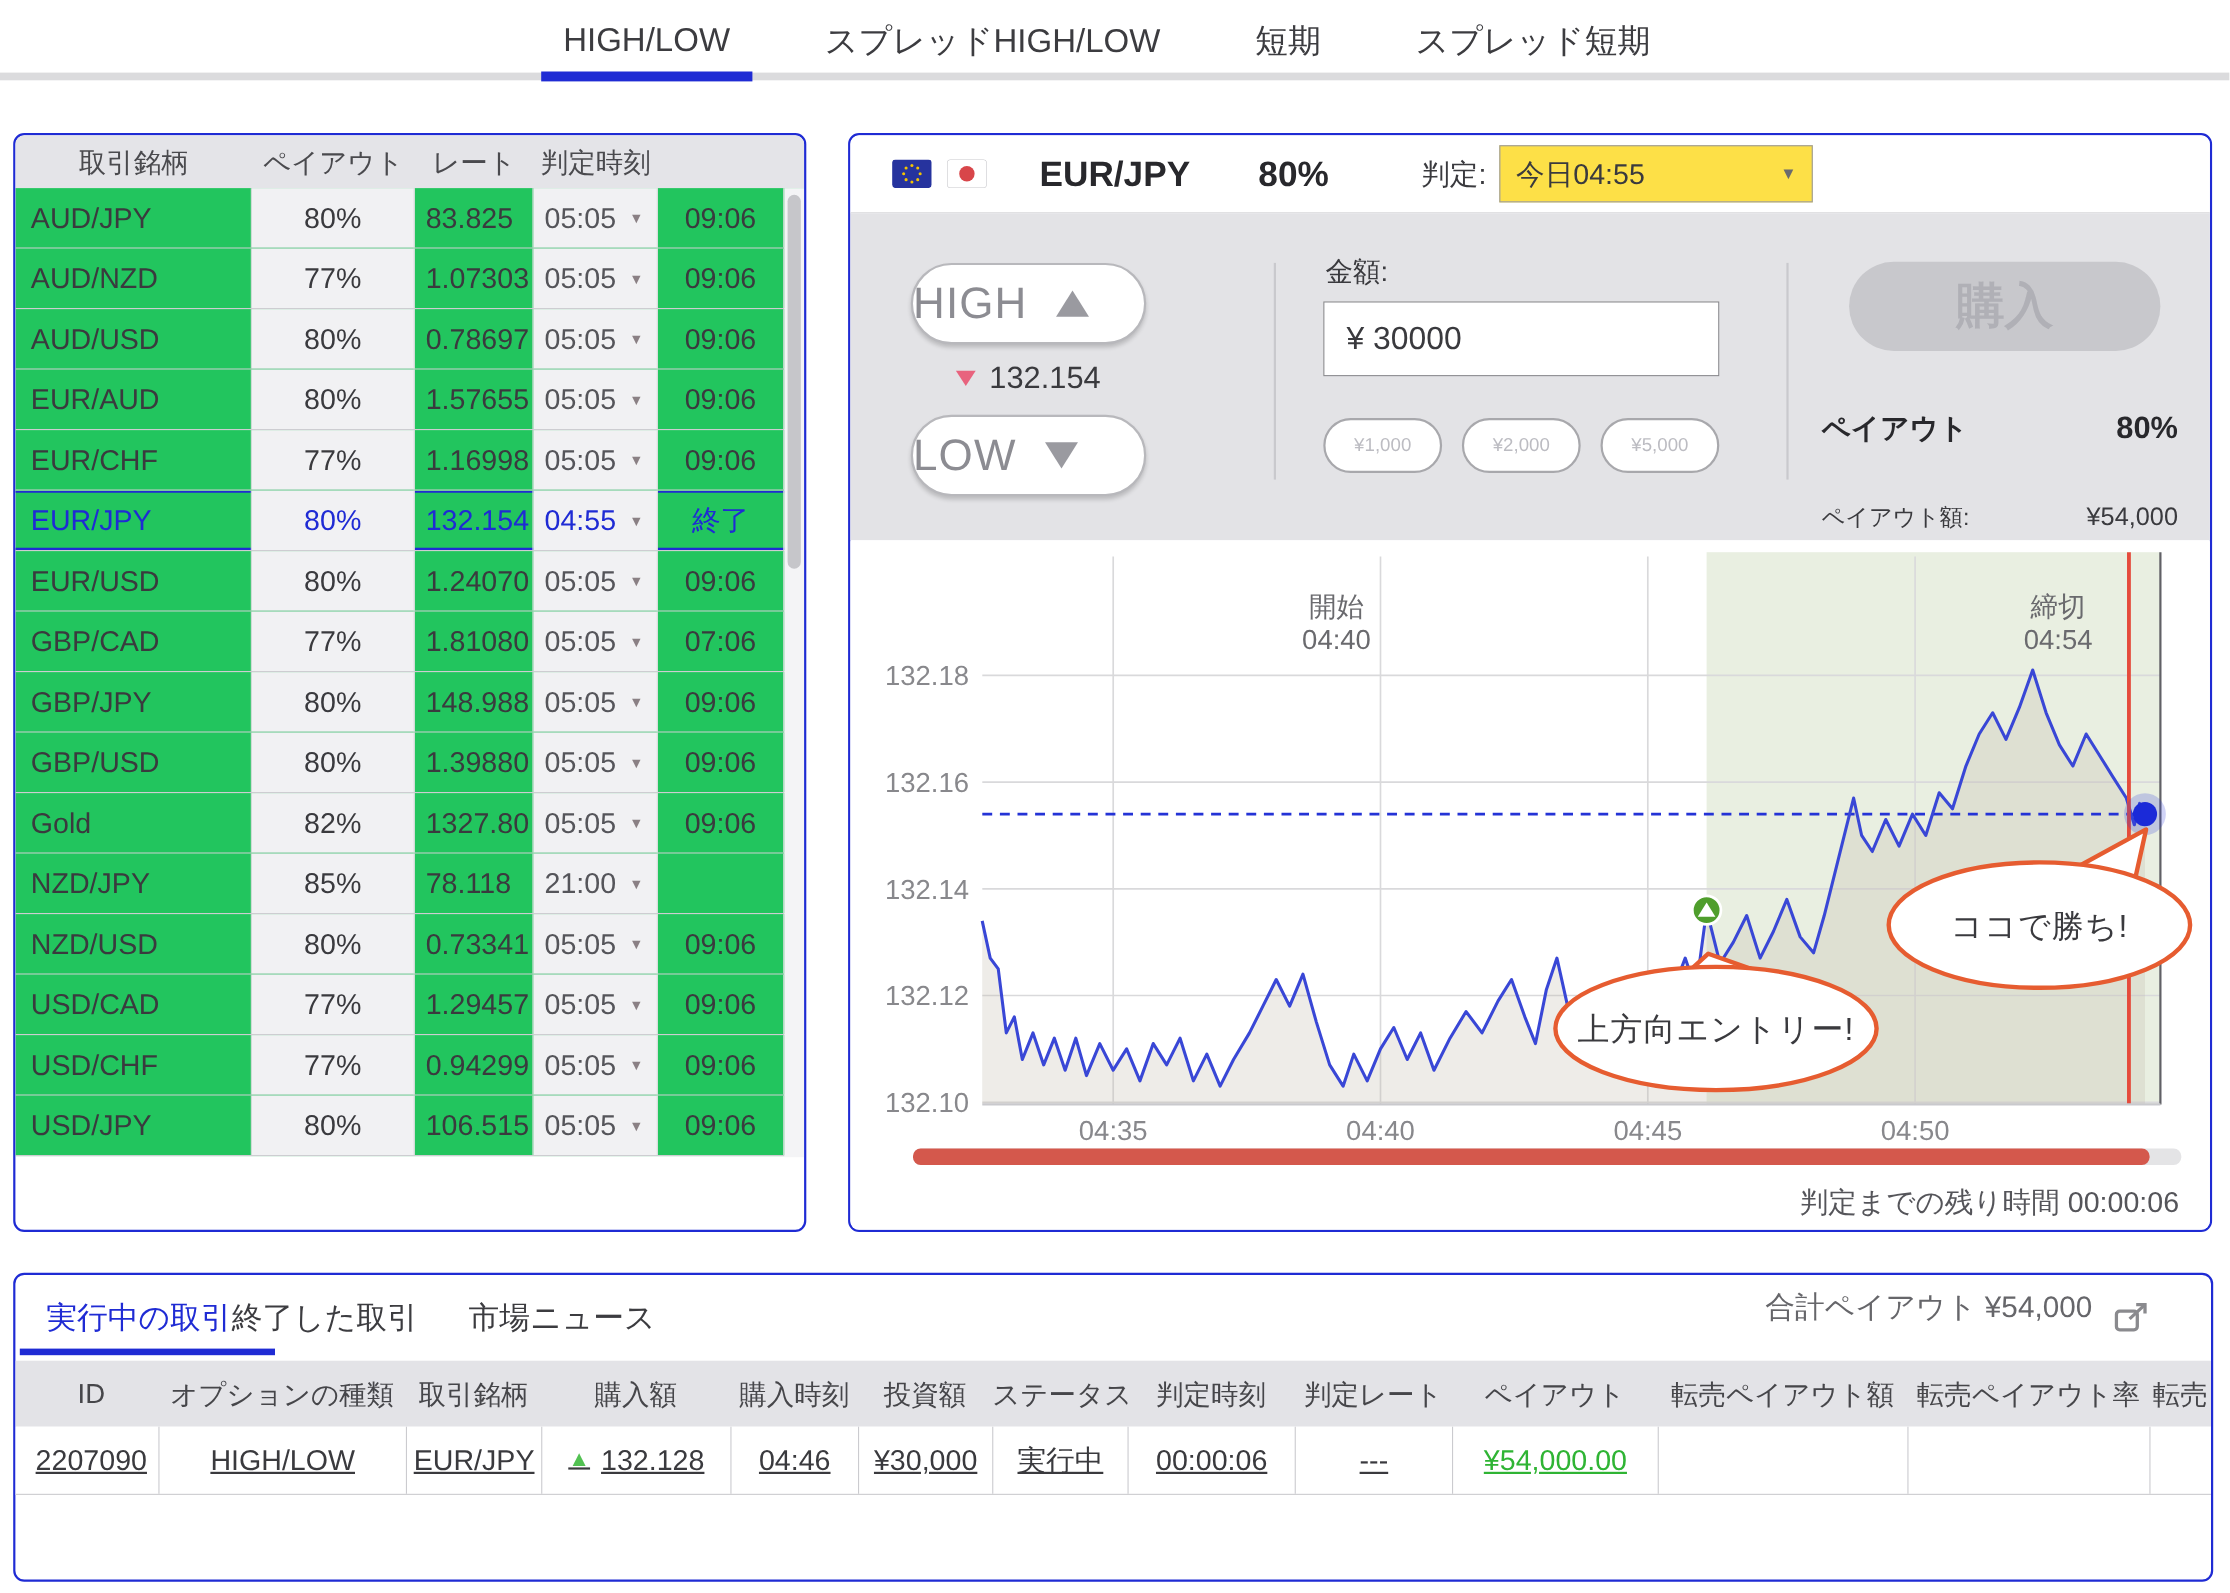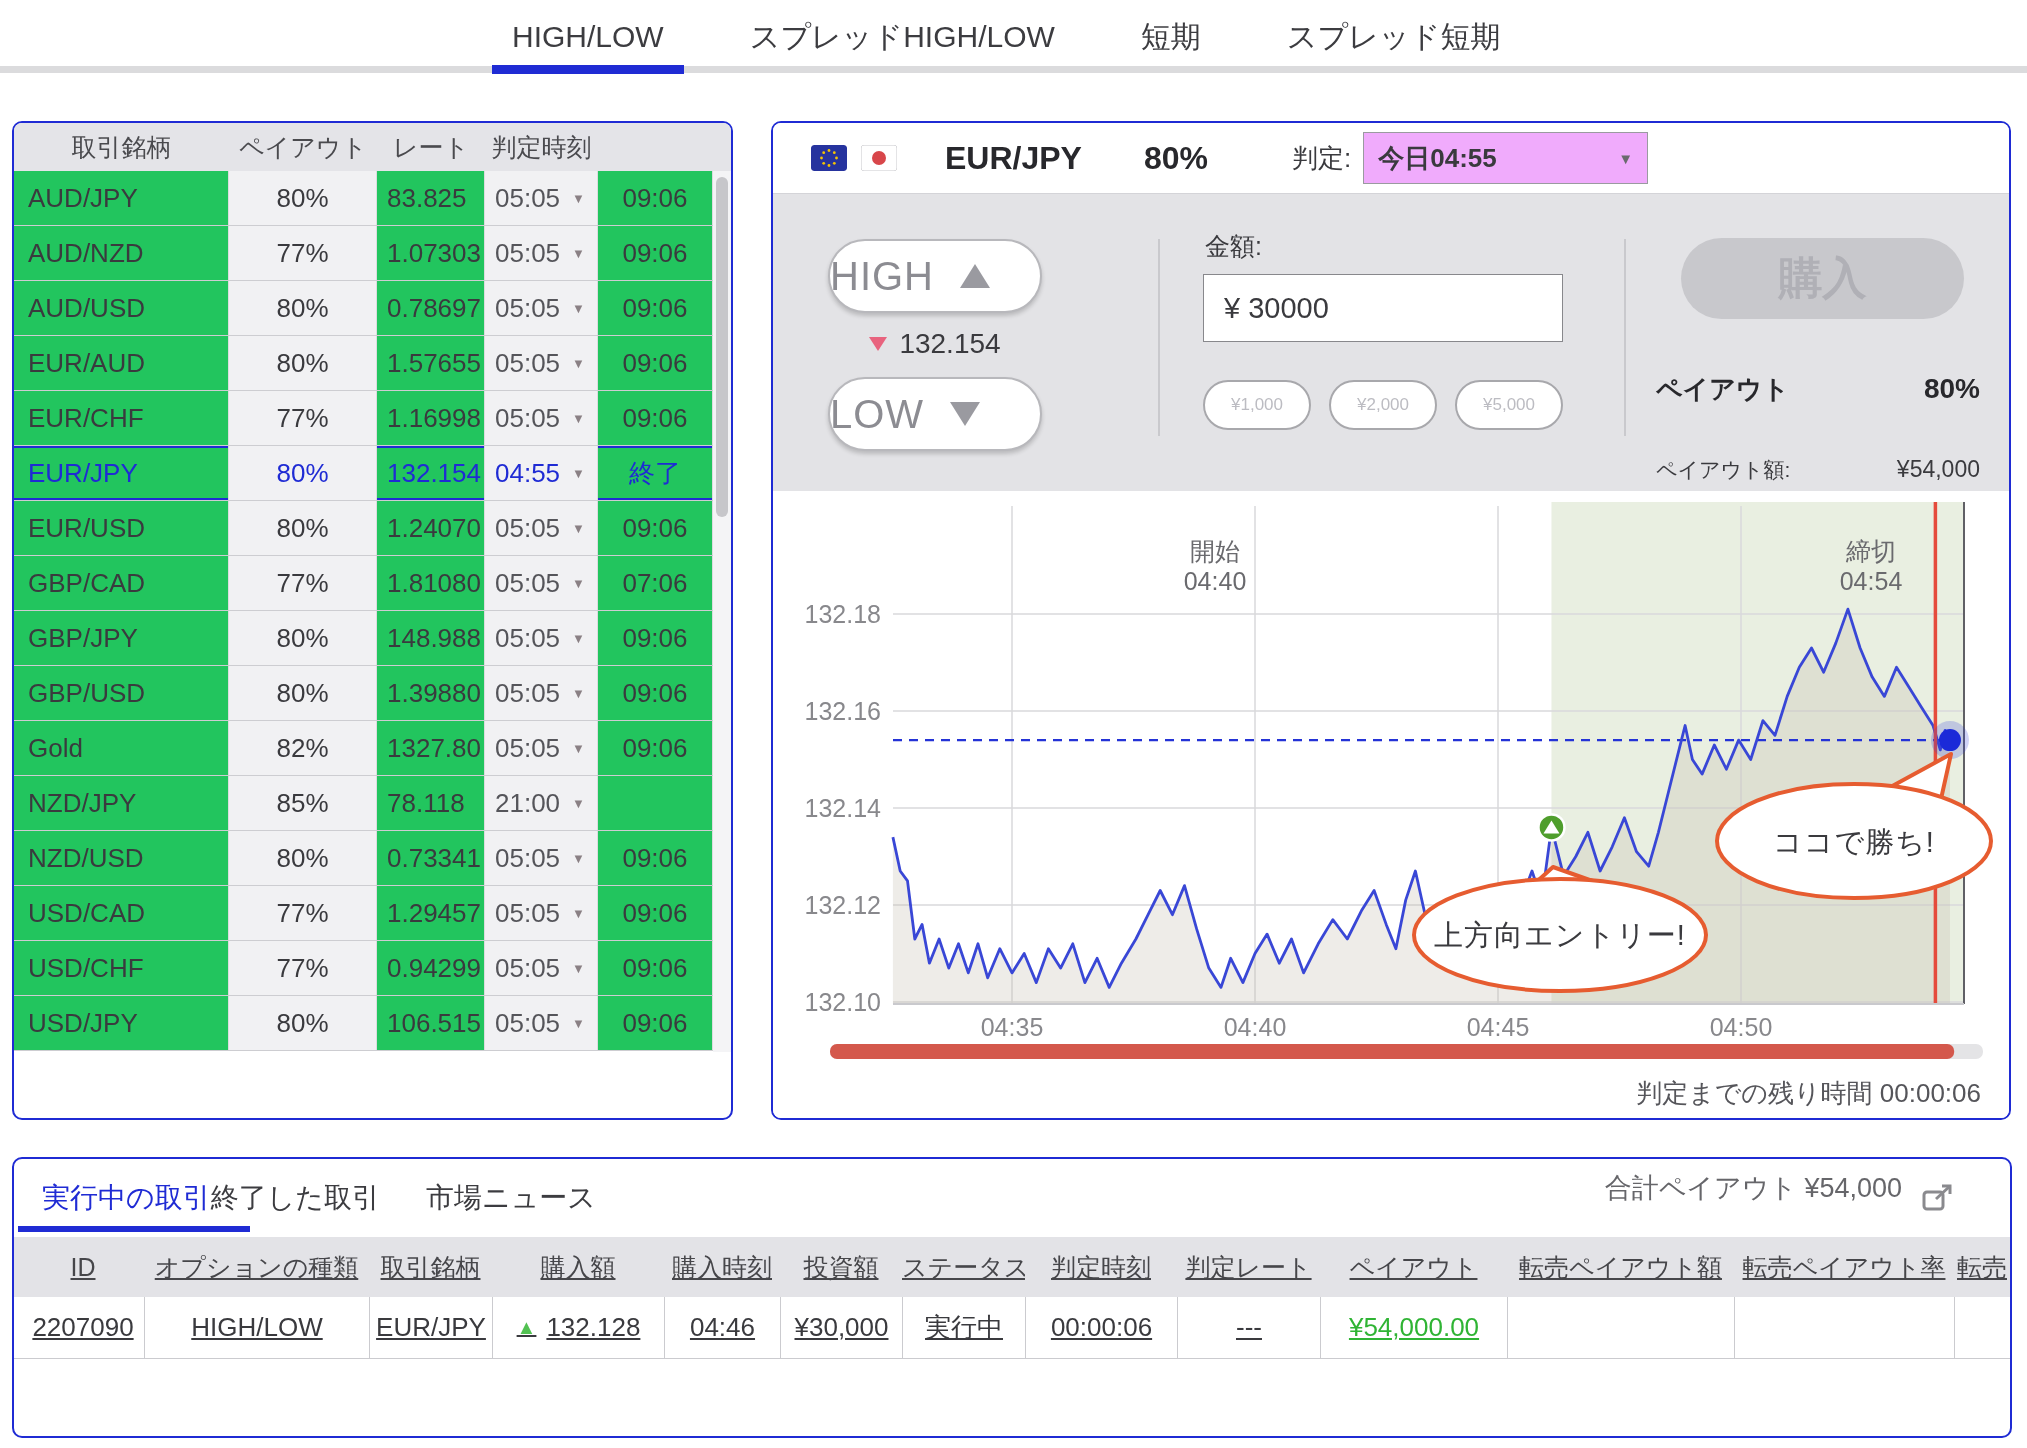--- a/index.html
+++ b/index.html
@@ -36,22 +36,22 @@
   .wl-row.sel .wl-judge{color:#1f2bd4;}
   .wl-scroll-track{position:absolute;right:0;top:0;width:18px;height:881px;background:#f4f4f6;}
   .wl-scroll-thumb{position:absolute;right:3px;top:6px;width:12px;height:340px;background:#c6c6ca;border-radius:6px;}
   
   #trade{left:771px;top:121px;width:1240px;height:999px;}
   .tr-head{position:relative;height:70px;background:#fff;border-bottom:1px solid #d4d4d8;display:flex;align-items:center;}
   .flag{width:36px;height:26px;border-radius:3px;flex:0 0 auto;}
   .tr-pair{font-size:32px;font-weight:bold;color:#28282c;margin-left:48px;}
   .tr-pct{font-size:32px;font-weight:bold;color:#28282c;margin-left:62px;}
   .tr-judge-label{font-size:26px;margin-left:84px;}
-  .tr-dd{margin-left:12px;width:285px;height:52px;border:1px solid #9a9aa0;background:#f0abfc;display:flex;align-items:center;
-         font-size:26px;color:#3a3a3e;padding:0 14px;box-sizing:border-box;cursor:pointer;font-weight:bold;}
+  .tr-dd{margin-left:12px;width:285px;height:52px;border:1px solid #9a9aa0;background:#fde047;display:flex;align-items:center;
+         font-size:26px;color:#3a3a3e;padding:0 14px;box-sizing:border-box;cursor:pointer;}
   .tr-dd .dd{margin-left:auto;font-size:15px;color:#6a6a6e;}
   .tr-controls{position:relative;height:297px;background:#e3e3e6;}
   .pill-btn{position:absolute;left:55px;width:214px;height:74px;border-radius:37px;background:#fff;border:2px solid #b8b8bc;
             box-shadow:0 3px 4px rgba(0,0,0,0.18);display:flex;align-items:center;gap:26px;
             font-size:40px;color:#8c8c92;cursor:pointer;box-sizing:border-box;letter-spacing:1px;}
   .tri-up{width:0;height:0;border-left:15px solid transparent;border-right:15px solid transparent;border-bottom:24px solid #9a9aa0;}
   .tri-down{width:0;height:0;border-left:15px solid transparent;border-right:15px solid transparent;border-top:24px solid #9a9aa0;}
   .cur-rate{position:absolute;left:55px;top:134px;width:214px;display:flex;align-items:center;justify-content:center;gap:12px;
             font-size:28px;color:#3a3a3e;}
   .tri-down-pink{width:0;height:0;border-left:9px solid transparent;border-right:9px solid transparent;border-top:14px solid #e8637e;}
@@ -76,21 +76,21 @@
   
   #positions{left:12px;top:1157px;width:2000px;height:281px;}
   .po-tabs{position:relative;height:78px;display:flex;align-items:center;}
   .po-tab{font-size:28px;color:#3c3c40;cursor:pointer;white-space:nowrap;}
   .po-tab.active{color:#1f2bd4;}
   .po-underline{position:absolute;left:4px;top:67px;width:232px;height:6px;background:#1f2bd4;}
   .po-total{position:absolute;right:108px;top:0;height:58px;display:flex;align-items:center;font-size:27px;color:#66666a;}
   .po-share{position:absolute;right:56px;top:24px;cursor:pointer;}
   .po-grid{display:grid;grid-template-columns:122px 225px 123px 172px 116px 122px 123px 152px 143px 187px 227px 220px 56px;
            padding-left:8px;box-sizing:border-box;}
-  .po-head{height:60px;background:#e3e3e7;align-items:center;font-size:25px;color:#46464a;text-decoration:underline;}
+  .po-head{height:60px;background:#e3e3e7;align-items:center;font-size:25px;color:#46464a;}
   .po-head div{text-align:center;white-space:nowrap;overflow:hidden;}
   .po-datarow{height:62px;background:#fff;border-bottom:1px solid #cbcbcf;font-size:26px;color:#3a3a3e;}
   .po-datarow>div{display:flex;align-items:center;justify-content:center;border-left:1px solid #cbcbcf;box-sizing:border-box;gap:10px;text-decoration:underline;}
   .po-datarow>div:first-child{border-left:none;}
   .po-green{color:#2fb434;}
   .po-tri{color:#52c152;font-size:20px;}
 </style>
 </head>
 <body>
 

